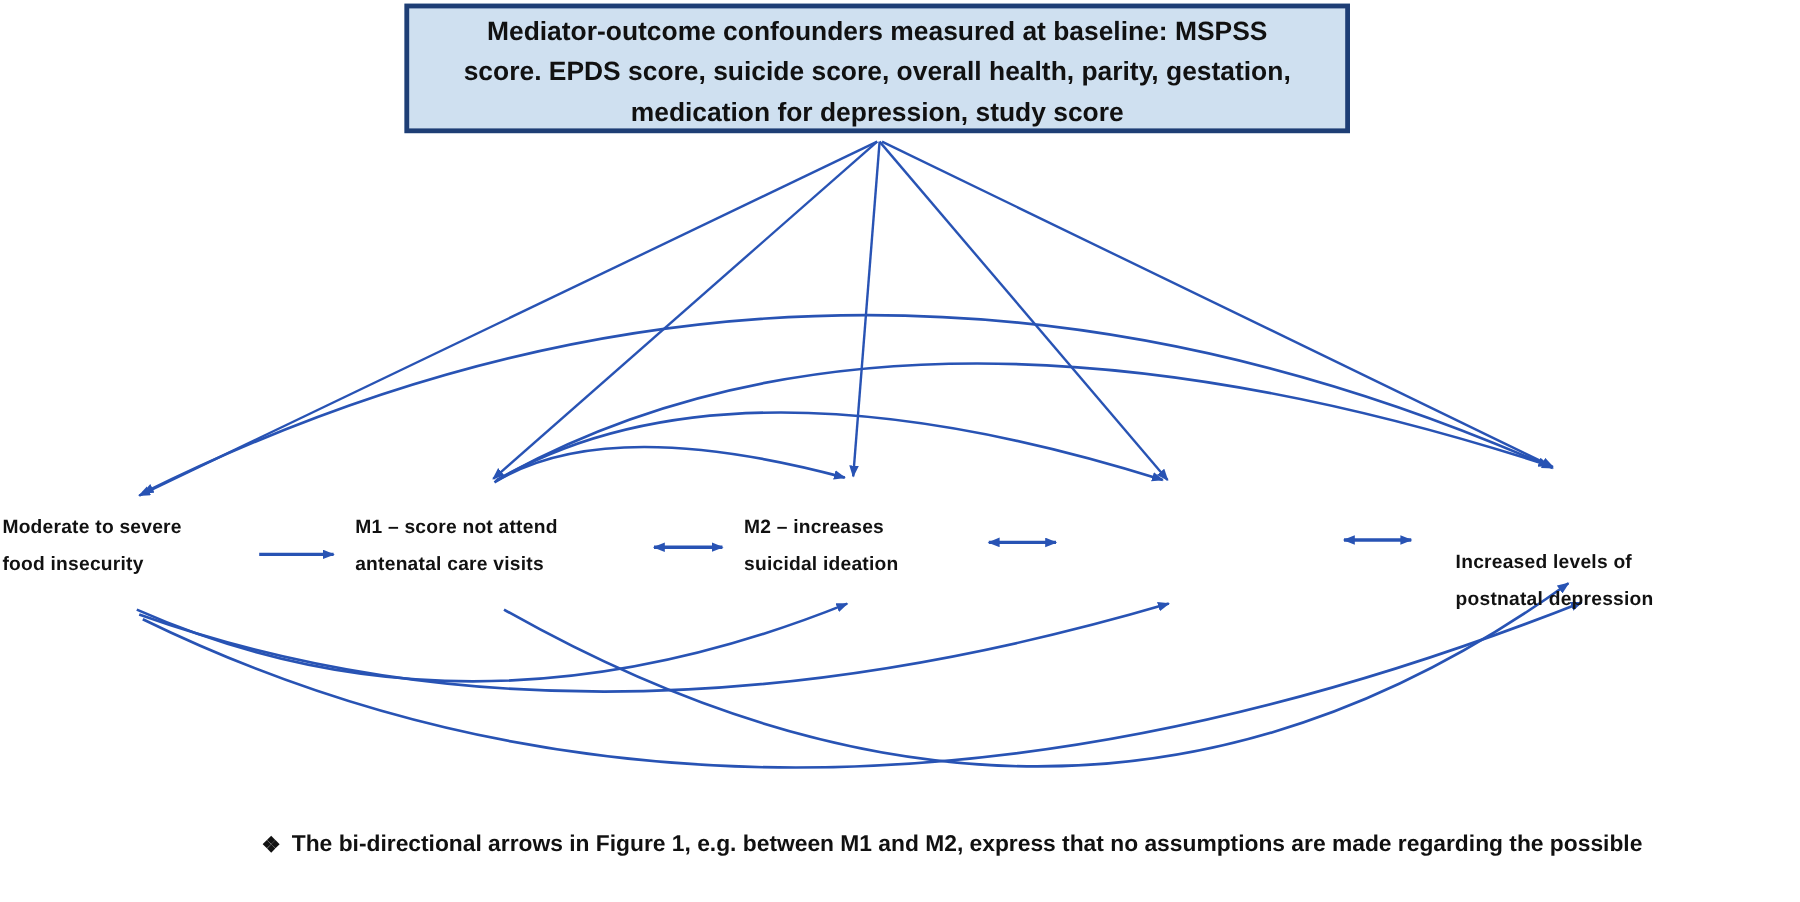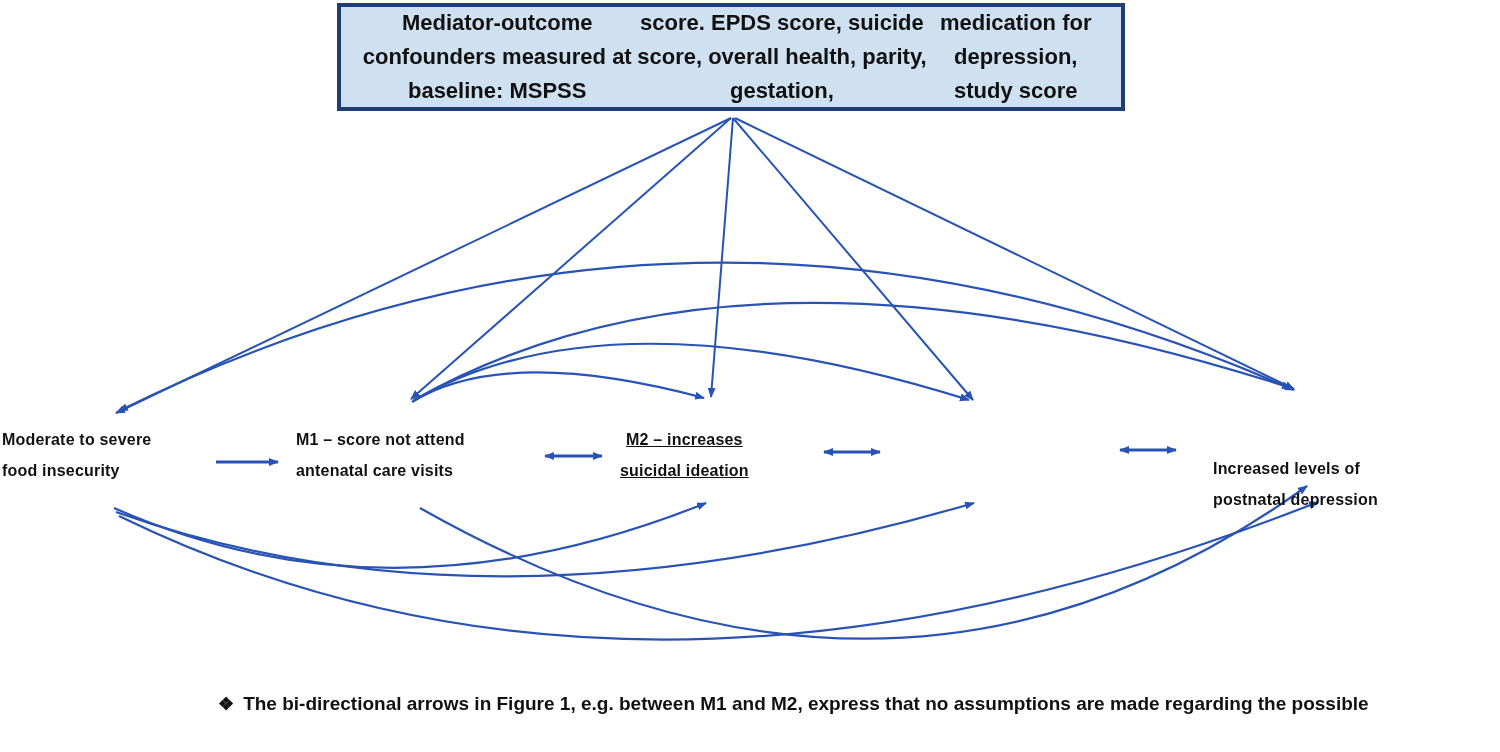--- a/index.html
+++ b/index.html
@@ -13,34 +13,34 @@
   #arrows{position:absolute;left:0;top:0;width:1500px;height:752px;}
   #arrows path.edge{fill:none;stroke:var(--arrow,#2853b4);}
   #arrows path.fan{stroke-width:2;}
   #arrows path.arc{stroke-width:2.2;}
   #arrows path.short{stroke-width:2.8;}
   #arrows marker path{fill:var(--arrow,#2853b4);stroke:none;}
   .confounders-box{
     position:absolute;left:337px;top:3px;width:744px;height:96px;
     background:var(--box-fill,#cfe0f0);
     border:4px solid var(--box-border,#1e3e75);
-    display:flex;flex-direction:row;justify-content:flex-end;align-items:center;
+    display:flex;flex-direction:column;justify-content:flex-start;align-items:center;
     text-align:center;
     font-weight:bold;font-size:22px;line-height:34px;
     color:var(--text,#111111);
     padding:2px 18px;
   }
   .node{
     position:absolute;
     font-size:16px;font-weight:bold;line-height:31px;
     color:var(--text,#111111);
     letter-spacing:0.2px;
     white-space:nowrap;
   }
-  .node.centered{text-align:center;text-decoration:underline;}
+  .node.centered{text-align:left;}
   #node-exposure{left:2px;top:424px;}
   #node-m1{left:296px;top:424px;}
   #node-m2{left:620px;top:424px;}
   #node-m3{left:906px;top:424px;}
   #node-outcome{left:1213px;top:416px;margin-top:37px;}
   .footnote{
     position:absolute;left:218px;top:690px;width:1282px;
     display:flex;align-items:flex-start;
     font-size:19px;font-weight:bold;line-height:28px;
     color:var(--text,#111111);

